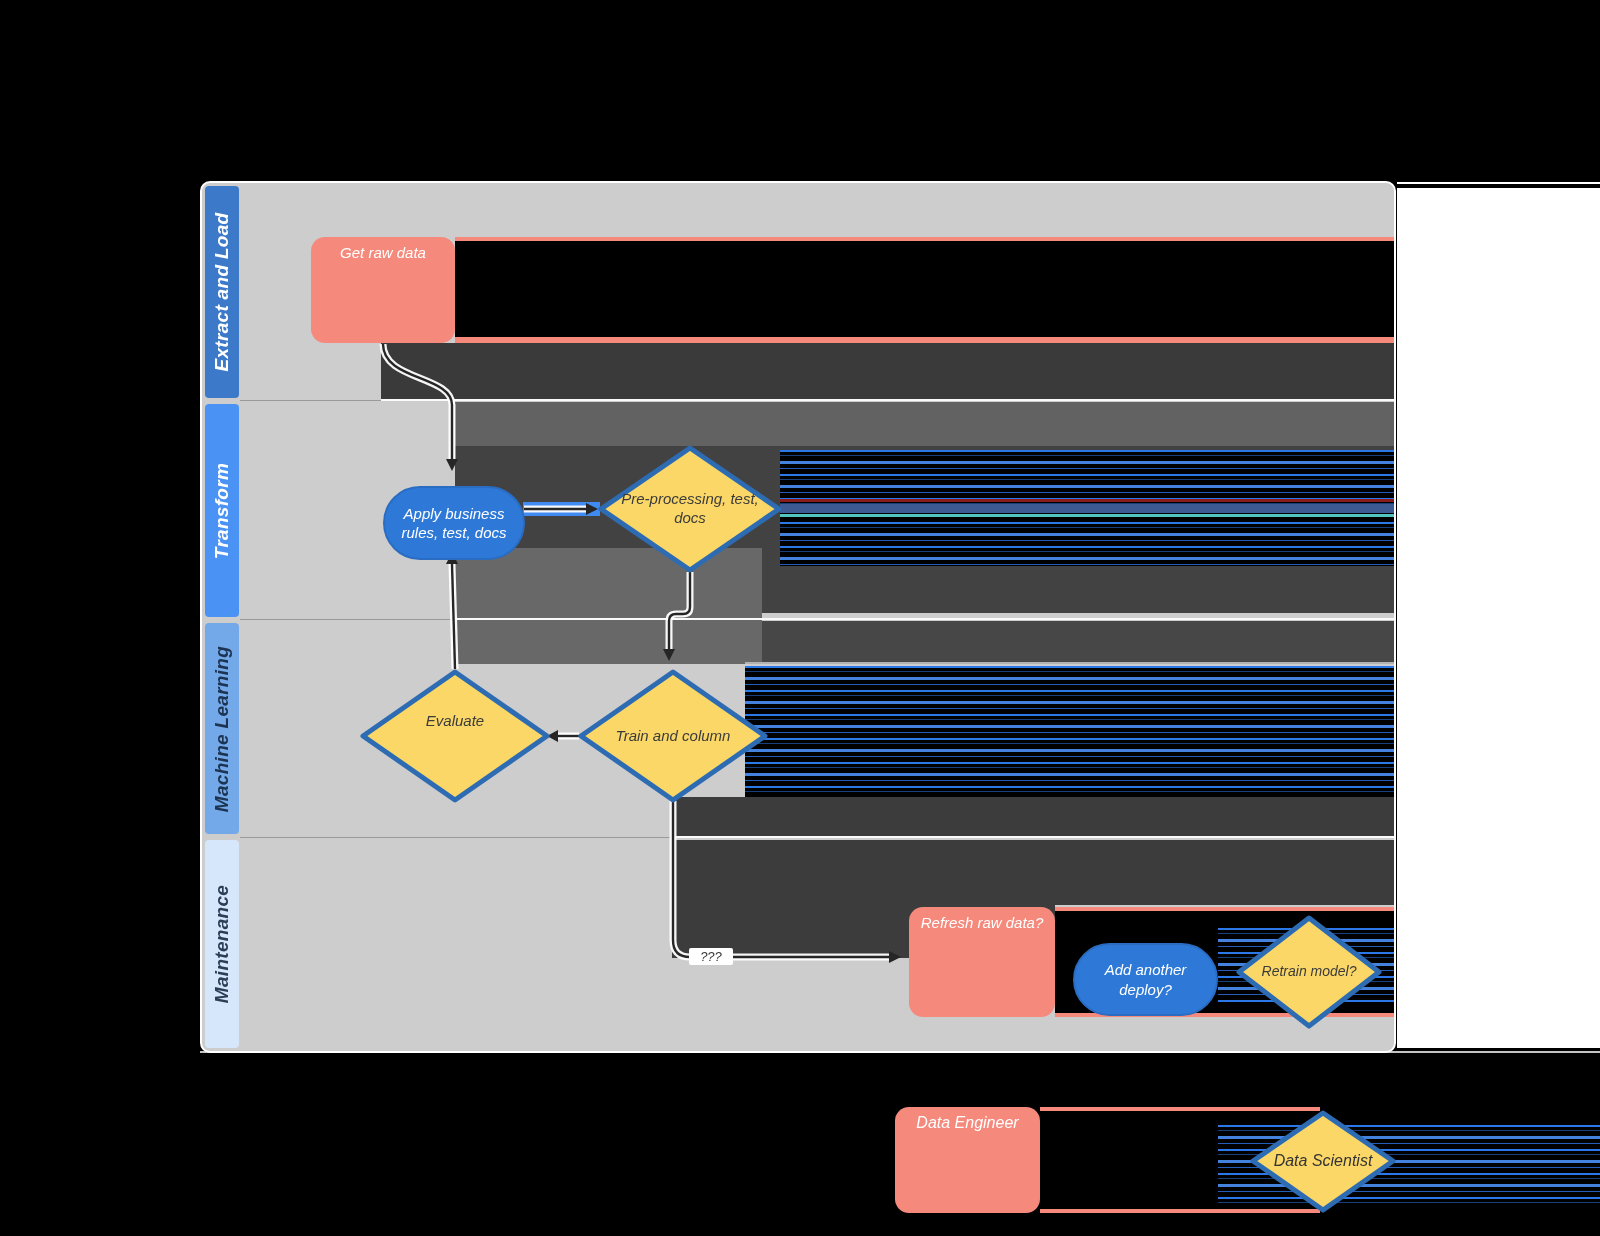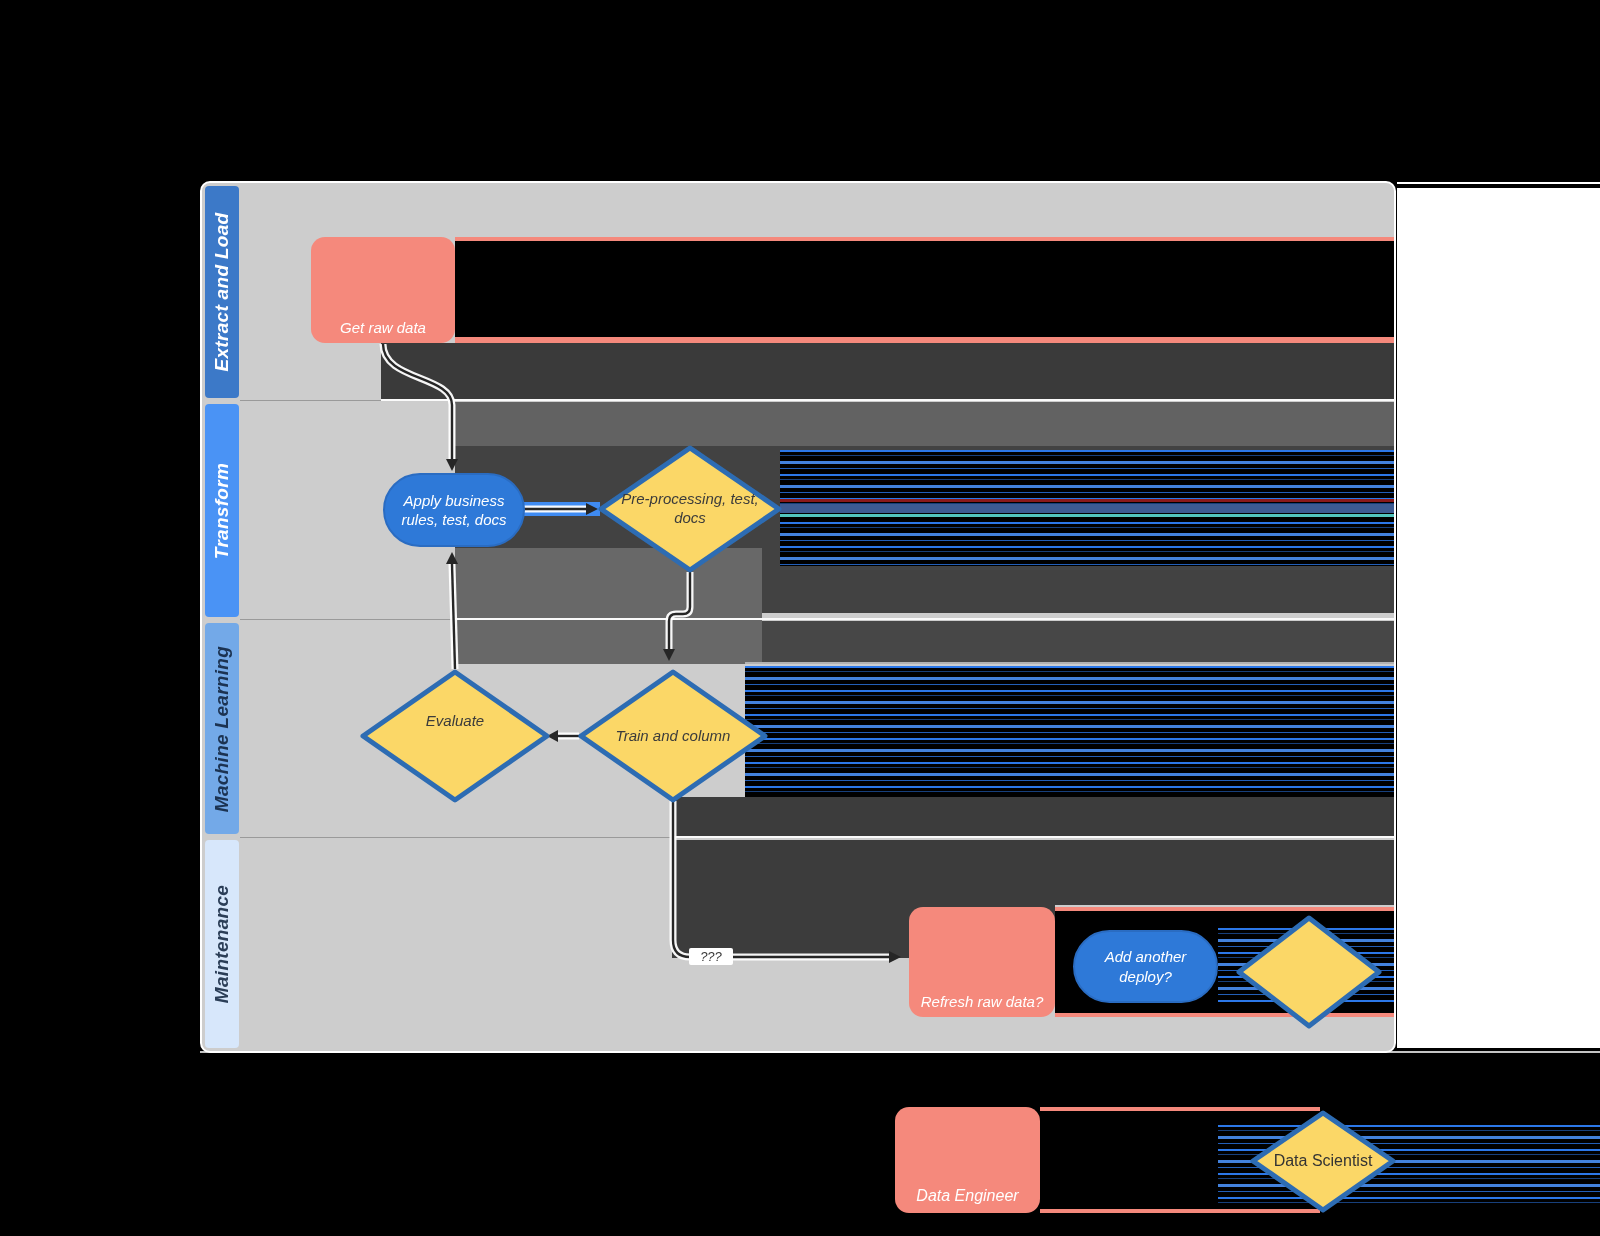--- a/index.html
+++ b/index.html
@@ -21,36 +21,36 @@
   
   .tile{pointer-events:none;}
   .stripes{background-color:#000;background-image:
      repeating-linear-gradient(180deg,
        rgba(46,126,245,.95) 0 2px, transparent 2px 5px,
        rgba(46,126,245,.50) 5px 6px, transparent 6px 11px,
        rgba(74,144,245,.90) 11px 14px, transparent 14px 18px,
        rgba(46,126,245,.75) 18px 19px, transparent 19px 24px);}
   .smear-salmon{background:#f5897c;}
   
-  .node-box{background:#f5897c;border-radius:14px;display:flex;align-items:flex-end;justify-content:center;
+  .node-box{background:#f5897c;border-radius:14px;display:flex;align-items:flex-start;justify-content:center;
             color:#fff;font-style:italic;font-size:15px;text-align:center;line-height:1.3;padding:6px;box-sizing:border-box;}
   .node-stadium{background:#2e79d8;border:2px solid #2a6cc2;border-radius:40px;display:flex;align-items:center;
             justify-content:center;color:#fff;font-style:italic;font-size:15px;text-align:center;line-height:1.3;
-            padding:6px;box-sizing:border-box;}
+            padding:6px;box-sizing:border-box;margin-top:13px;}
   .diamond-label{display:flex;align-items:center;justify-content:center;color:#3b3b3b;font-style:italic;
             font-size:15px;text-align:center;line-height:1.25;pointer-events:none;}
   svg{position:absolute;left:0;top:0;}
   .conn-halo{fill:none;stroke:#ffffff;stroke-width:7;opacity:.95;}
   .conn-line{fill:none;stroke:#262626;stroke-width:2.4;}
   .conn-head{fill:#262626;}
   .diamond{fill:#fbd767;stroke:#2d6cb3;stroke-width:5;stroke-linejoin:round;}
   #conn-qlabel{background:#fff;border-radius:2px;display:flex;align-items:center;justify-content:center;
             font-style:italic;font-size:13px;color:#3a3a3a;}
   
-  .legend-text-dark{display:flex;align-items:center;justify-content:center;color:#333;
+  .legend-text-dark{display:flex;align-items:center;justify-content:center;color:#333;font-style:italic;
             font-size:15px;text-align:center;pointer-events:none;}
 </style>
 </head>
 <body>
 
 <div id="page">
 
   <div class="abs" id="white-topline"></div>
   <div class="abs" id="white-margin"></div>
   <div class="abs" id="bottom-hairline"></div>
@@ -152,20 +152,23 @@
     </div>
     <div class="abs diamond-label" style="left:391px;top:503px;width:160px;height:100px">
       <span>Train and column</span>
     </div>
     <div class="abs node-box" style="left:707px;top:724px;width:146px;height:110px">
       <span>Refresh raw data?</span>
     </div>
     <div class="abs node-stadium" style="left:871px;top:747px;width:145px;height:73px">
       <span>Add another deploy?</span>
     </div>
+    <div class="abs diamond-label" style="left:1032px;top:744px;width:150px;height:90px;font-size:14px">
+      <span>Retrain model?</span>
+    </div>
 
     <div class="abs" id="conn-qlabel" style="left:487px;top:765px;width:44px;height:17px">
       <span>???</span>
     </div>
   </div>
 
   <div class="abs tile smear-salmon" style="left:1040px;top:1107px;width:280px;height:4px"></div>
   <div class="abs tile smear-salmon" style="left:1040px;top:1209px;width:280px;height:4px"></div>
   <div class="abs tile stripes" style="left:1218px;top:1125px;width:382px;height:80px"></div>
 

